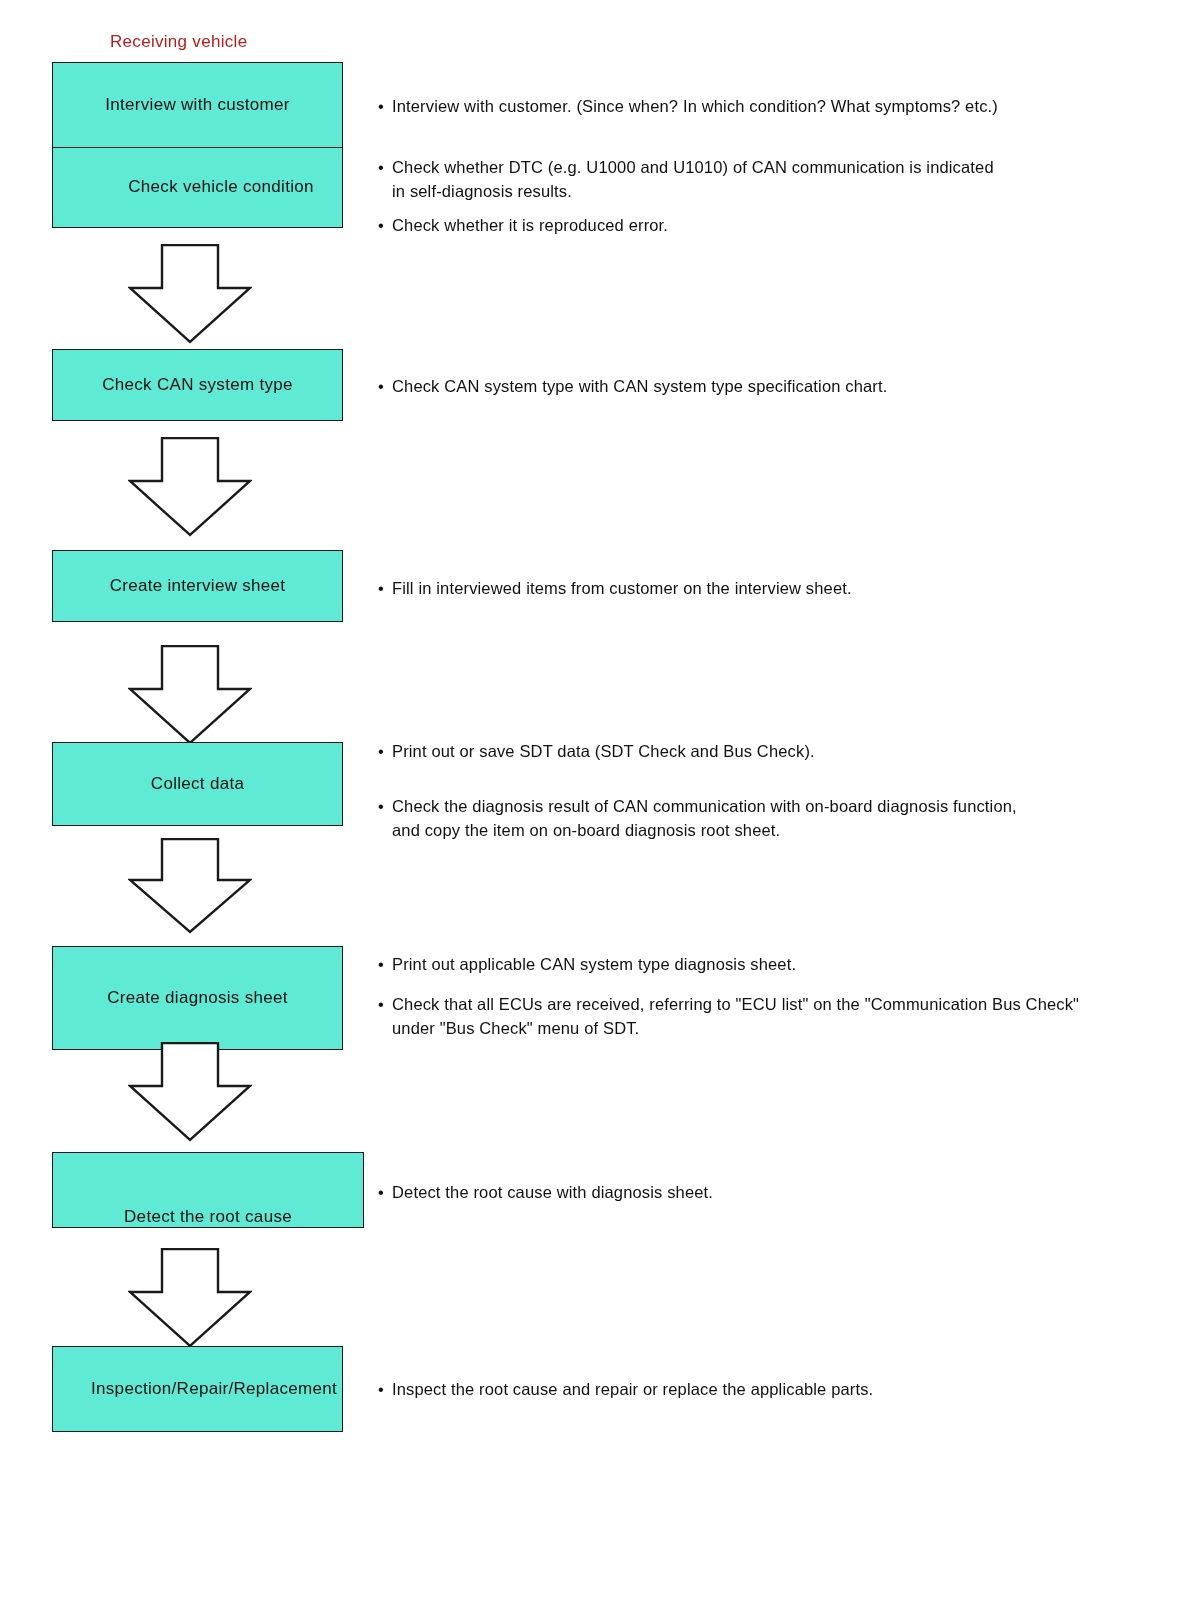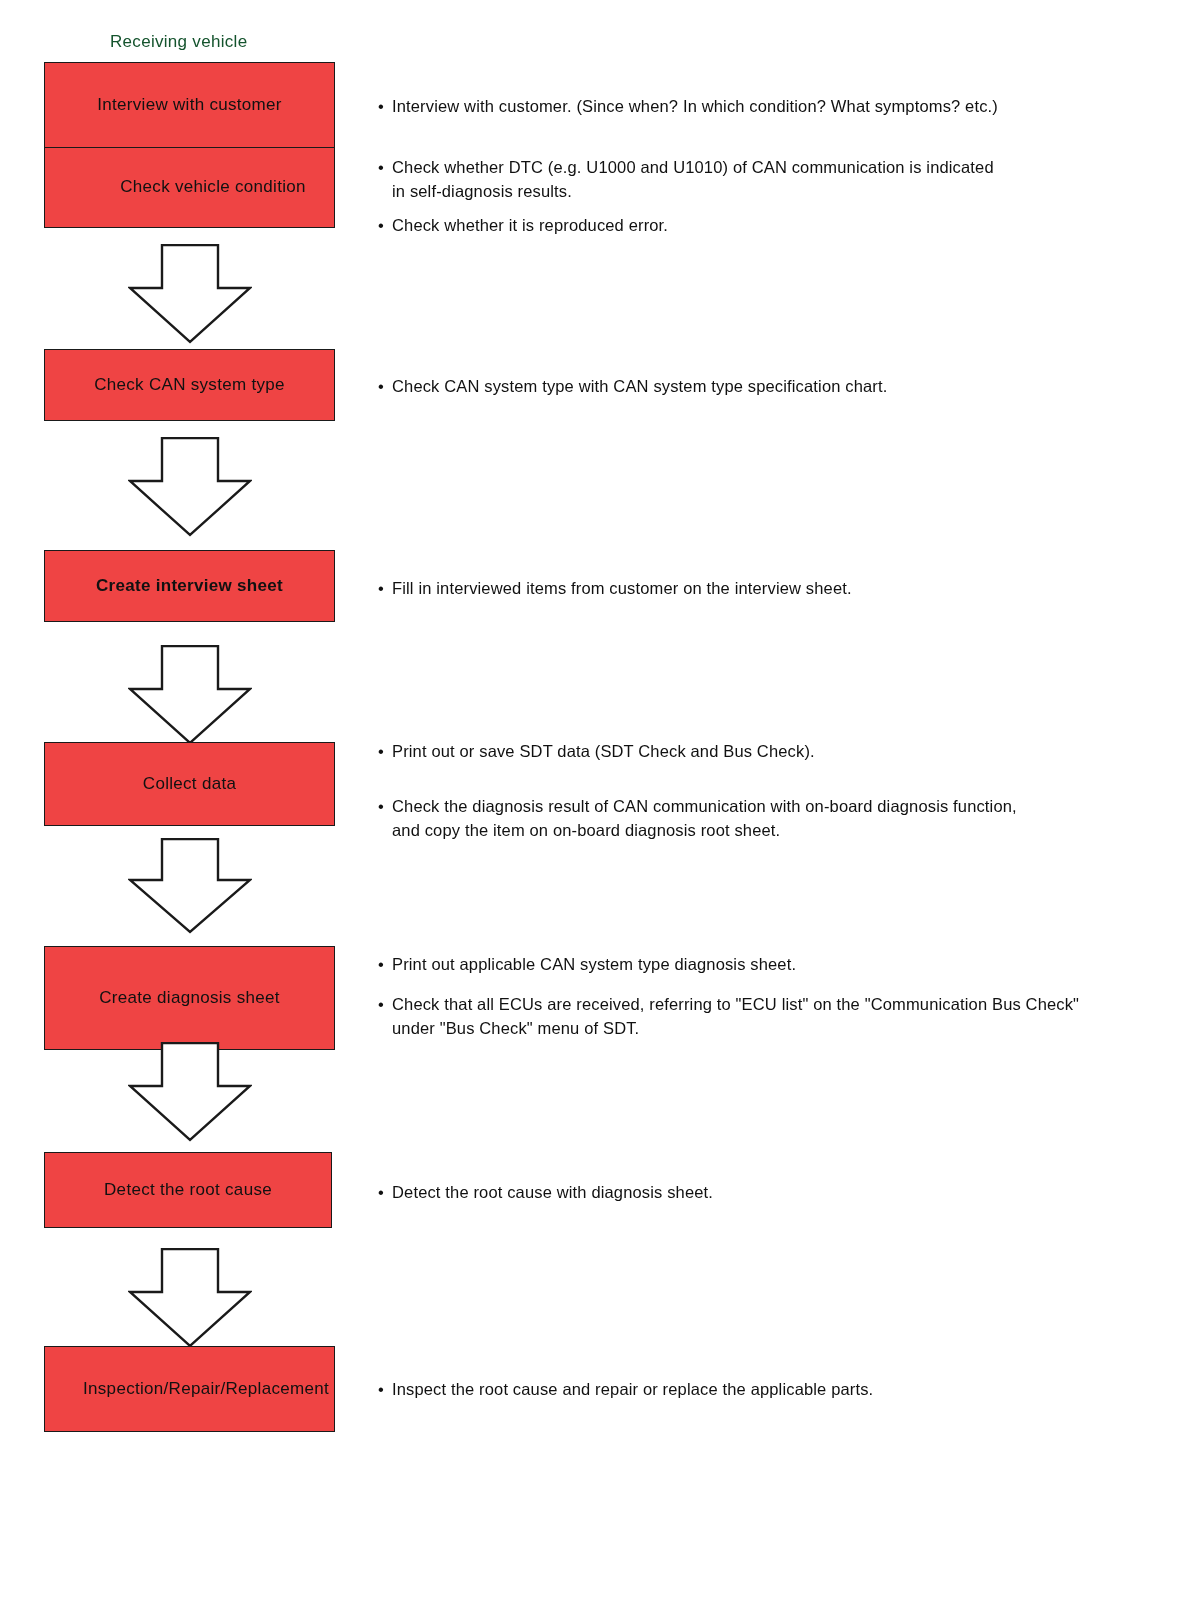--- a/index.html
+++ b/index.html
@@ -16,41 +16,42 @@
     width: 1200px;
     height: 1600px;
     background: #ffffff;
     overflow: hidden;
   }
 
   
   .flowbox {
     position: absolute;
     border: 1.5px solid #1a1a1a;
-    background: #ef4444;
+    background: #5eead4;
     box-sizing: border-box;
     display: flex;
     align-items: center;
     justify-content: center;
     text-align: center;
+    margin-left: 8px;
   }
   .flowbox .boxlabel {
     font-size: 17px;
     letter-spacing: 0.3px;
     color: #111111;
     line-height: 1.2;
     white-space: nowrap;
   }
 
   
   .caption {
     position: absolute;
     font-size: 17px;
     letter-spacing: 0.3px;
-    color: #14532d;
+    color: #b91c1c;
     white-space: nowrap;
   }
 
   
   .arrow {
     position: absolute;
   }
   .arrow svg {
     display: block;
   }
@@ -97,21 +98,21 @@
   <div class="flowbox" style="left:44px; top:349px; width:291px; height:72px;text-align:center;">
     <span class="boxlabel">Check CAN system type</span>
   </div>
 
   <div class="arrow" style="left:128px; top:437px;">
     <svg width="124" height="100" viewBox="0 0 124 100">
       <polygon points="34,1 90,1 90,44 122,44 62,98 2,44 34,44" fill="#ffffff" stroke="#1a1a1a" stroke-width="2.4" stroke-linejoin="miter"></polygon>
     </svg>
   </div>
 
-  <div class="flowbox" style="left:44px; top:550px; width:291px; height:72px;font-weight:bold;">
+  <div class="flowbox" style="left:44px; top:550px; width:291px; height:72px;">
     <span class="boxlabel">Create interview sheet</span>
   </div>
 
   <div class="arrow" style="left:128px; top:645px;">
     <svg width="124" height="100" viewBox="0 0 124 100">
       <polygon points="34,1 90,1 90,44 122,44 62,98 2,44 34,44" fill="#ffffff" stroke="#1a1a1a" stroke-width="2.4" stroke-linejoin="miter"></polygon>
     </svg>
   </div>
 
   <div class="flowbox" style="left:44px; top:742px; width:291px; height:84px;">
@@ -127,21 +128,21 @@
   <div class="flowbox" style="left:44px; top:946px; width:291px; height:104px;">
     <span class="boxlabel">Create diagnosis sheet</span>
   </div>
 
   <div class="arrow" style="left:128px; top:1042px;">
     <svg width="124" height="100" viewBox="0 0 124 100">
       <polygon points="34,1 90,1 90,44 122,44 62,98 2,44 34,44" fill="#ffffff" stroke="#1a1a1a" stroke-width="2.4" stroke-linejoin="miter"></polygon>
     </svg>
   </div>
 
-  <div class="flowbox" style="left:44px; top:1152px; width:288px; height:76px;">
+  <div class="flowbox" style="left:44px; top:1152px; width:312px; height:76px;align-items:flex-end;">
     <span class="boxlabel">Detect the root cause</span>
   </div>
 
   <div class="arrow" style="left:128px; top:1248px;">
     <svg width="124" height="100" viewBox="0 0 124 100">
       <polygon points="34,1 90,1 90,44 122,44 62,98 2,44 34,44" fill="#ffffff" stroke="#1a1a1a" stroke-width="2.4" stroke-linejoin="miter"></polygon>
     </svg>
   </div>
 
   <div class="flowbox" style="left:44px; top:1346px; width:291px; height:86px;padding-left:33px;">

